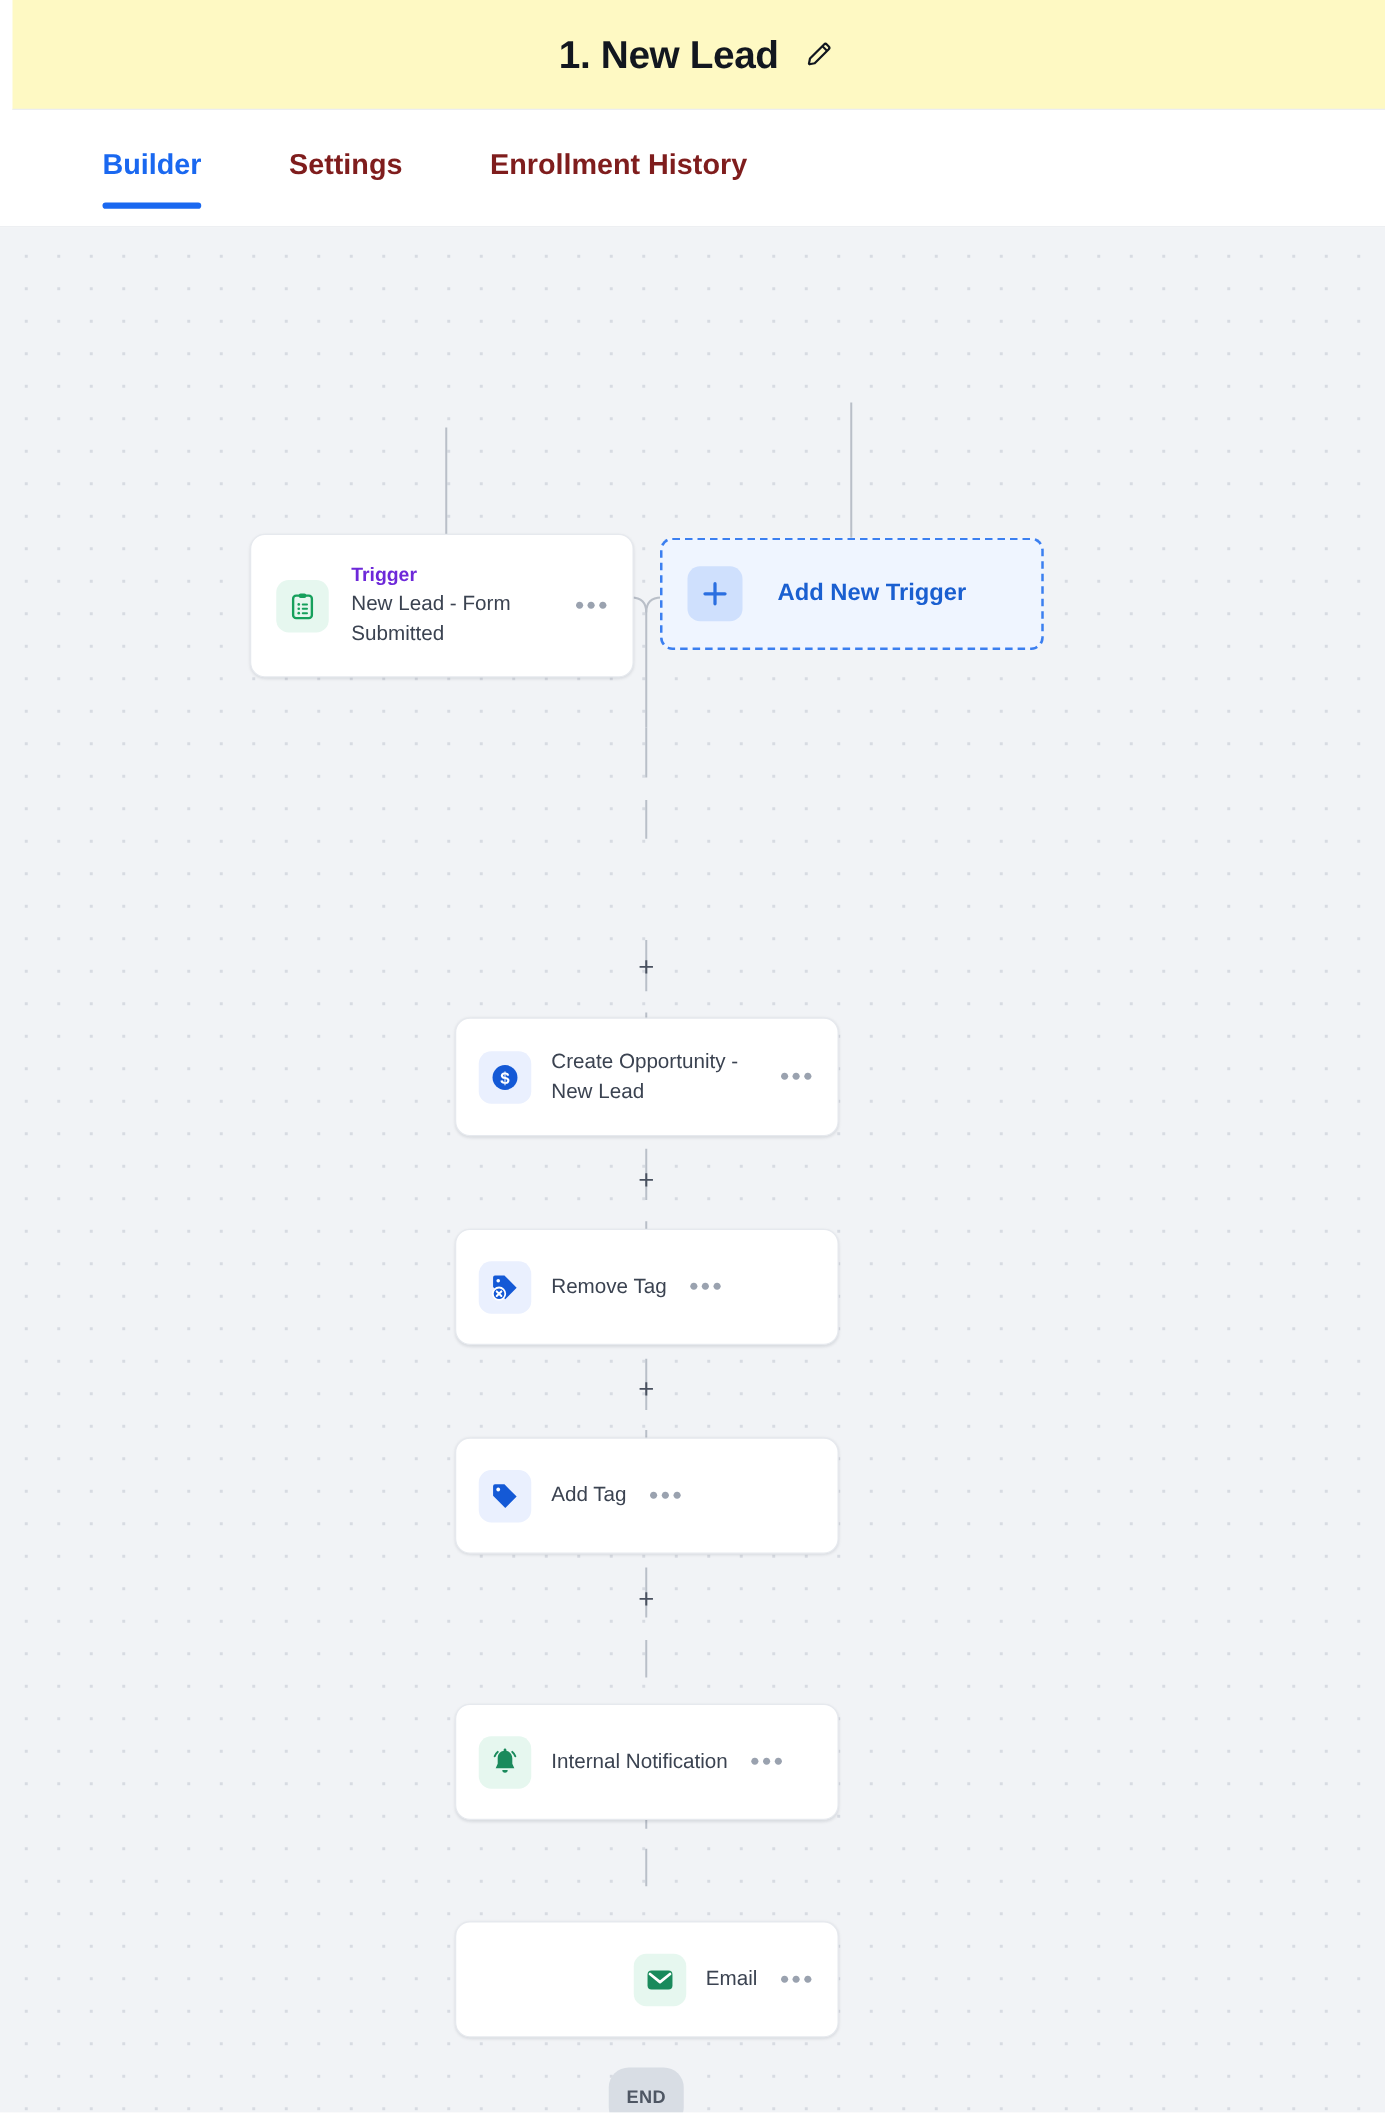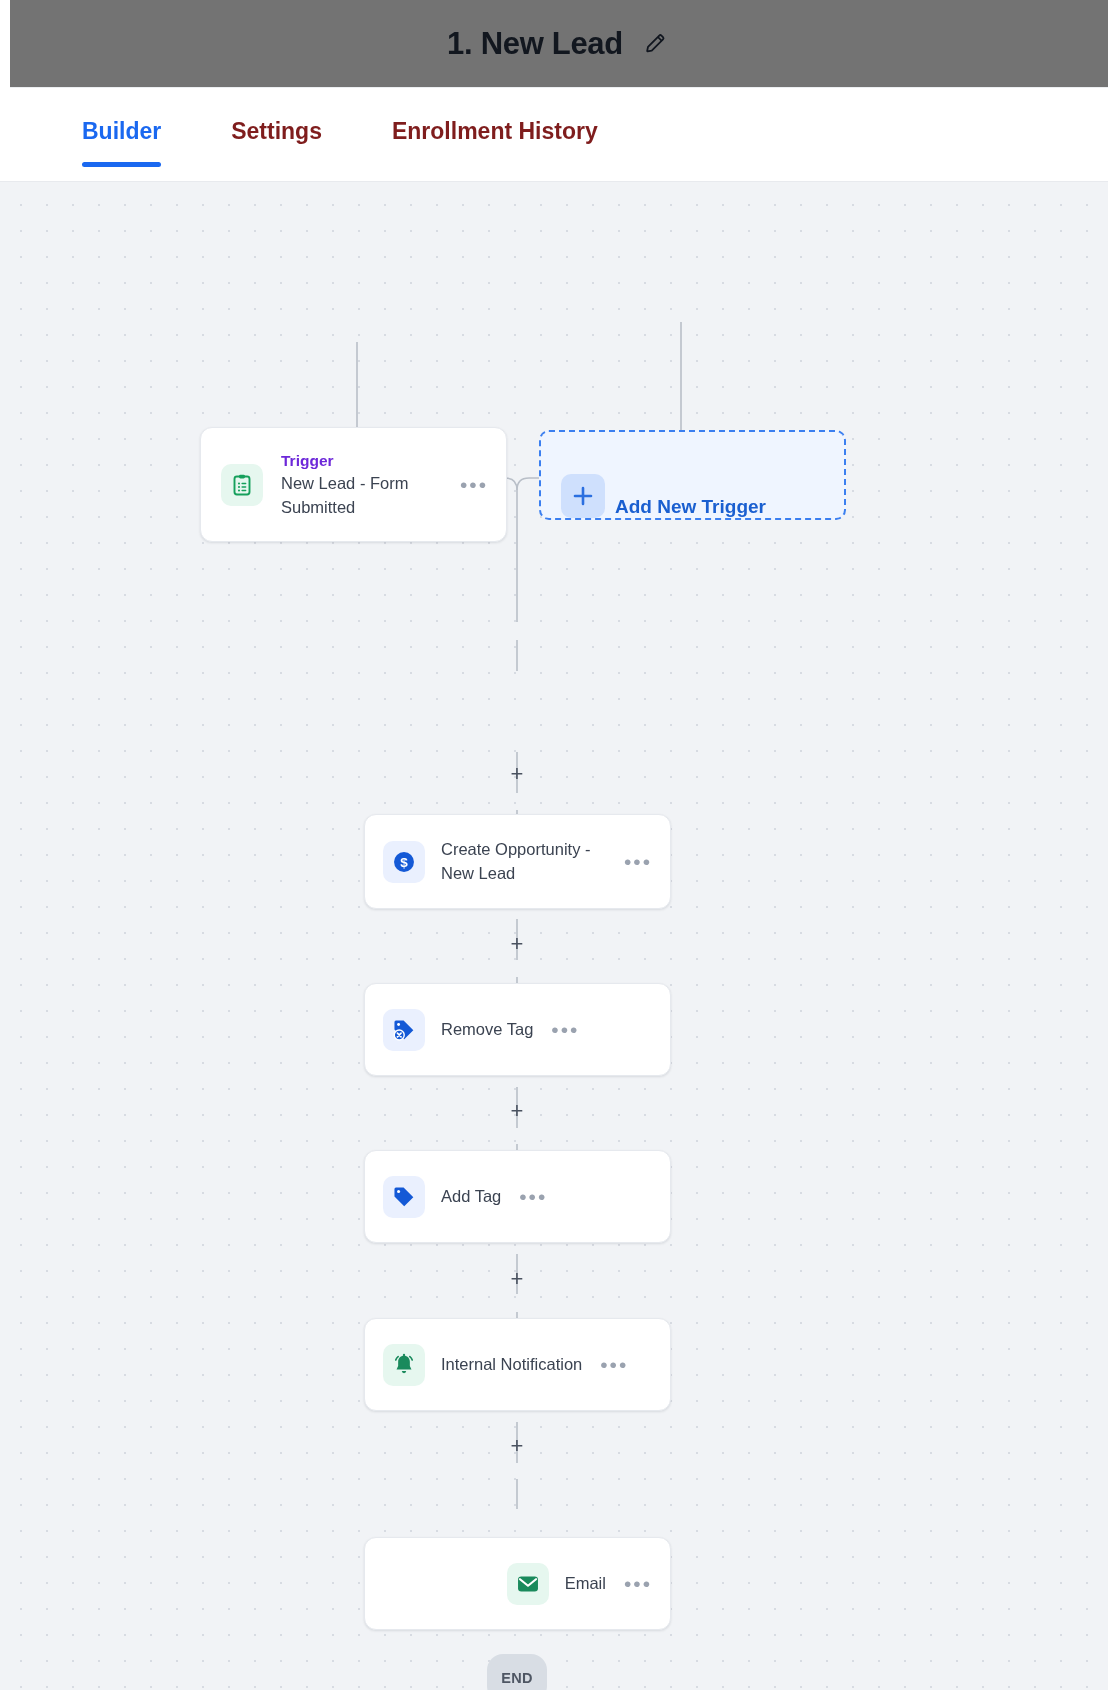--- a/index.html
+++ b/index.html
@@ -7,21 +7,21 @@
     width: 1108px;
     height: 1690px;
     font-family: "Liberation Sans", sans-serif;
     background: #ffffff;
     overflow: hidden;
   }
 
   
   .header {
     height: 88px;
-    background: #737373;
+    background: #fef9c3;
     display: flex;
     align-items: center;
     justify-content: center;
     gap: 18px;
     border-bottom: 1px solid #eceef1;
     margin-left: 10px;
   }
   .page-title {
     font-size: 31px;
     font-weight: 700;
@@ -126,29 +126,29 @@
   
   #trigger-node {
     left: 200px; top: 245px;
     width: 307px; height: 115px;
     padding: 0 16px 0 20px;
     gap: 18px;
   }
   
   #add-trigger-node {
     position: absolute;
-    left: 539px; top: 248px;
+    left: 528px; top: 248px;
     width: 307px; height: 90px;
     background: #eff5ff;
     border: 2px dashed #3b7ff0;
     border-radius: 10px;
     display: flex;
-    align-items: flex-end;
+    align-items: center;
     padding-left: 20px;
-    gap: 10px;
+    gap: 28px;
     cursor: pointer;
   }
   .plus-chip {
     width: 44px; height: 44px;
     border-radius: 10px;
     background: #cfe0fd;
     display: flex; align-items: center; justify-content: center;
     color: #2b6fe0;
   }
   .add-trigger-label {
@@ -160,21 +160,21 @@
   
   .action-node {
     left: 364px;
     width: 307px;
     padding: 0 16px 0 18px;
     gap: 16px;
   }
   #node-opportunity { top: 632px; height: 95px; }
   #node-remove-tag  { top: 801px; height: 93px; }
   #node-add-tag     { top: 968px; height: 93px; }
-  #node-notify      { top: 1136px; height: 93px; }
+  #node-notify      { top: 1181px; height: 93px; }
   #node-email       { top: 1355px; height: 93px; justify-content: flex-end; }
 
   
   .plus-handle {
     position: absolute;
     width: 22px; height: 22px;
     display: flex; align-items: center; justify-content: center;
     color: #4a5260;
     font-size: 22px;
     line-height: 1;

